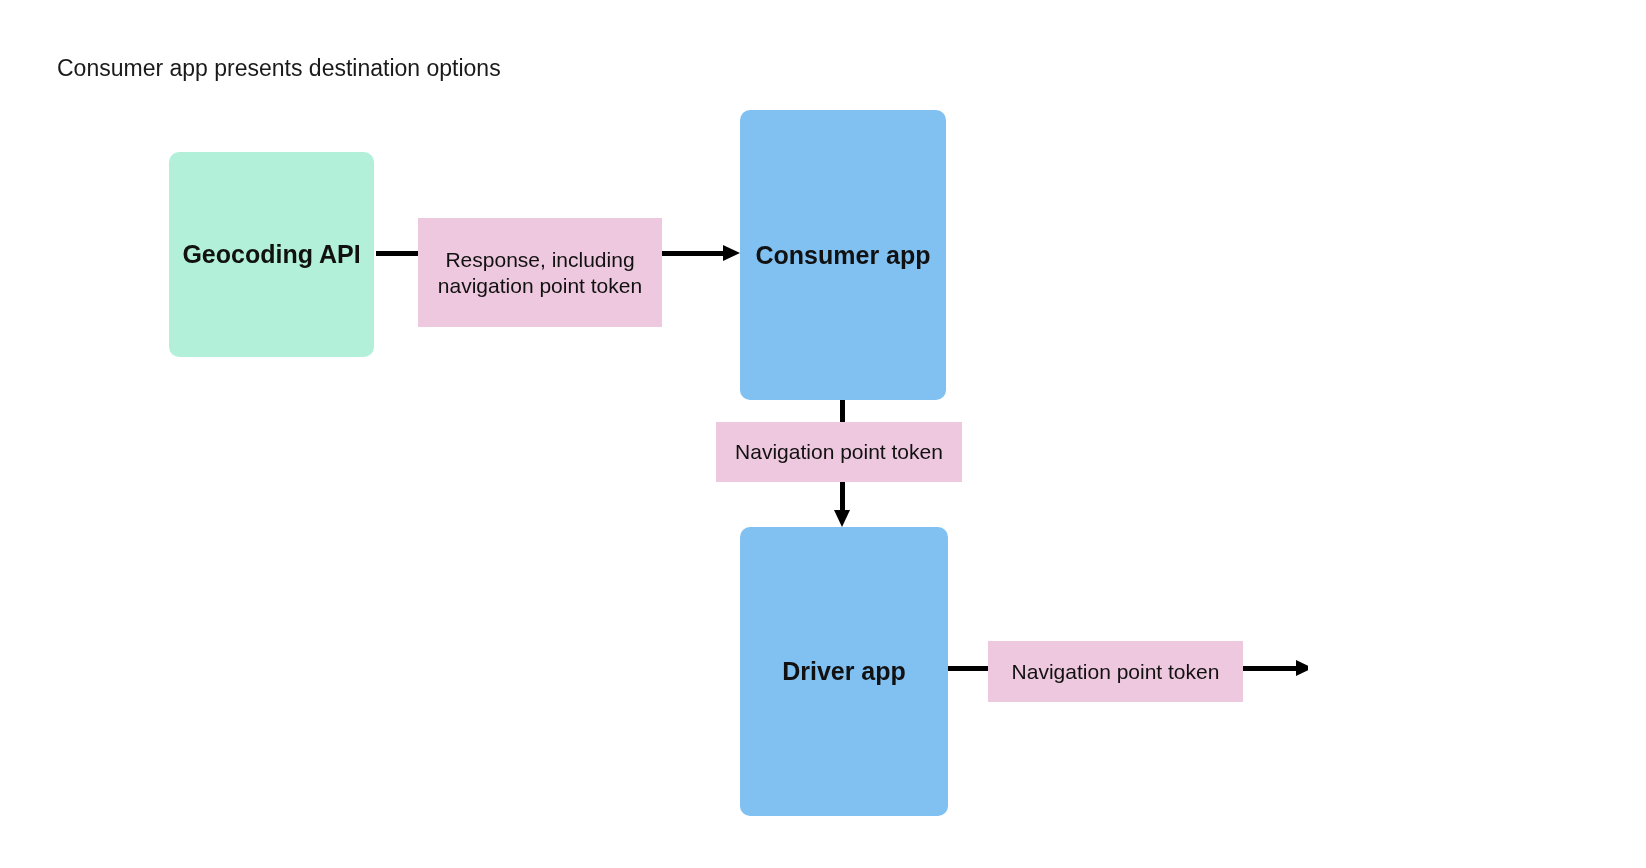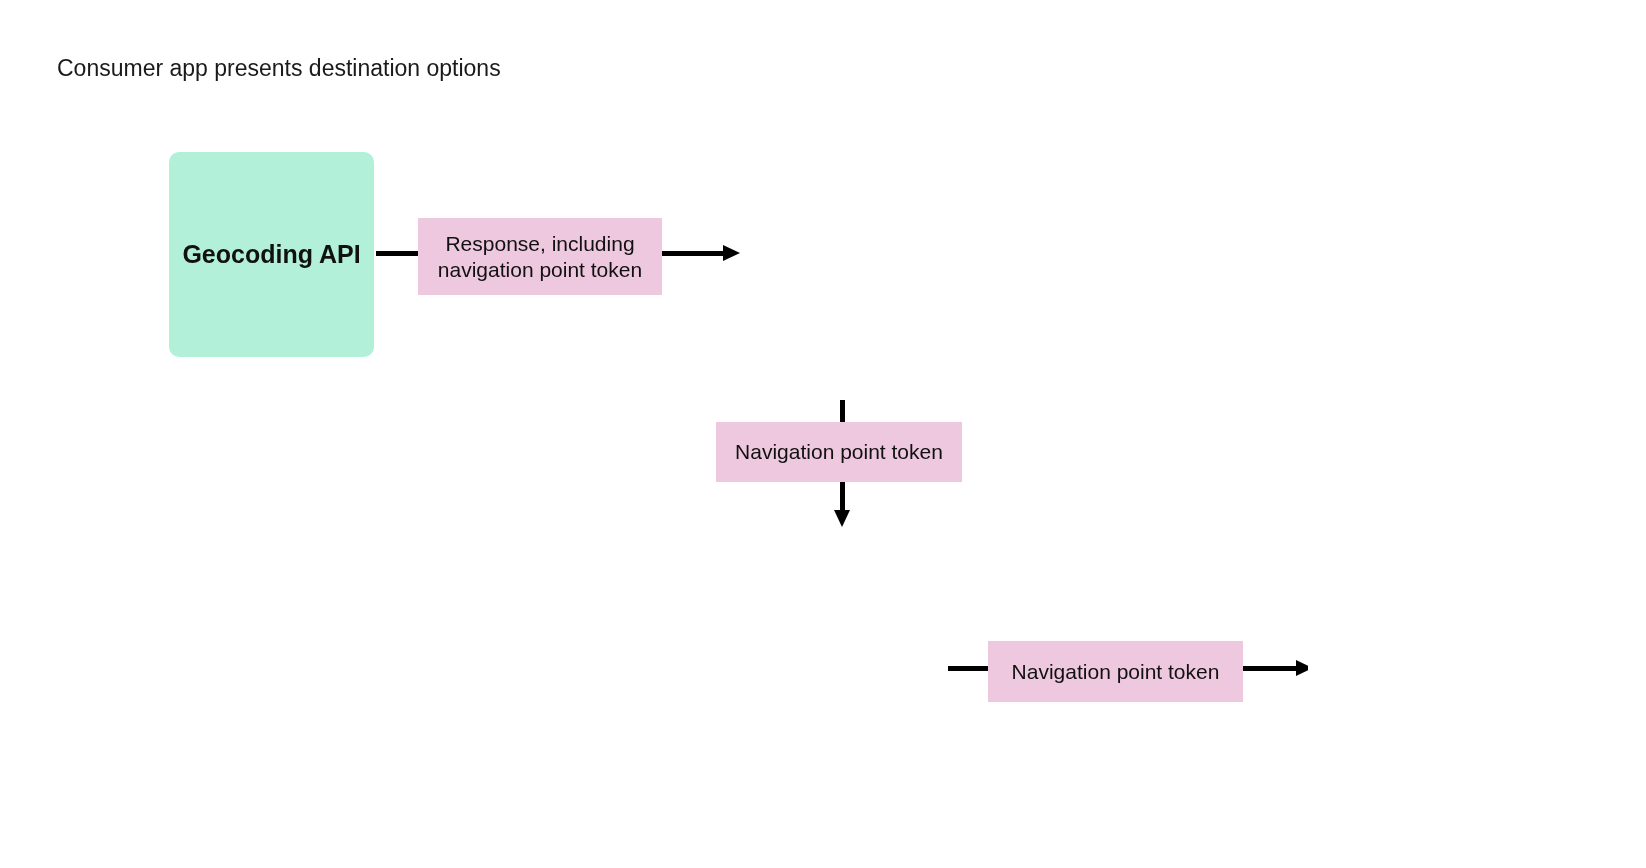--- a/index.html
+++ b/index.html
@@ -73,29 +73,31 @@
 </style>
 </head>
 <body>
 
 <div class="canvas">
 
   <div class="col-header" style="left:57px; top:55px;">Consumer app presents destination options</div>
 
   <div class="edge-line" style="left:376px; top:251px; width:350px; height:5px;"></div>
   <div class="arrowhead right" style="left:723px; top:245px;"></div>
-  <div class="edge-label" style="left:418px; top:218px; width:232px; height:77px; padding:0 6px;">Response, including navigation point token</div>
+  <div class="edge-label" style="left:418px; top:218px; width:232px; height:77px; padding:16px 6px;">Response, including navigation point token</div>
 
   <div class="edge-line" style="left:840px; top:400px; width:5px; height:112px;"></div>
   <div class="arrowhead down" style="left:834px; top:510px;"></div>
   <div class="edge-label" style="left:716px; top:422px; width:246px; height:60px;">Navigation point token</div>
 
   <div class="edge-line" style="left:948px; top:666px; width:350px; height:5px;"></div>
   <div class="arrowhead right" style="left:1296px; top:660px;"></div>
   <div class="edge-label" style="left:988px; top:641px; width:255px; height:61px;">Navigation point token</div>
 
   <div class="node node-green" style="left:169px; top:152px; width:205px; height:205px;">Geocoding API</div>
 
+  <div class="node node-blue" style="left:740px; top:110px; width:206px; height:290px;">Consumer app</div>
 
+  <div class="node node-blue" style="left:740px; top:527px; width:208px; height:289px;">Driver app</div>
 
   <div class="node node-orange" style="left:1366px; top:565px; width:210px; height:207px;">Nav SDK</div>
 
 </div>
 
 </body></html>

